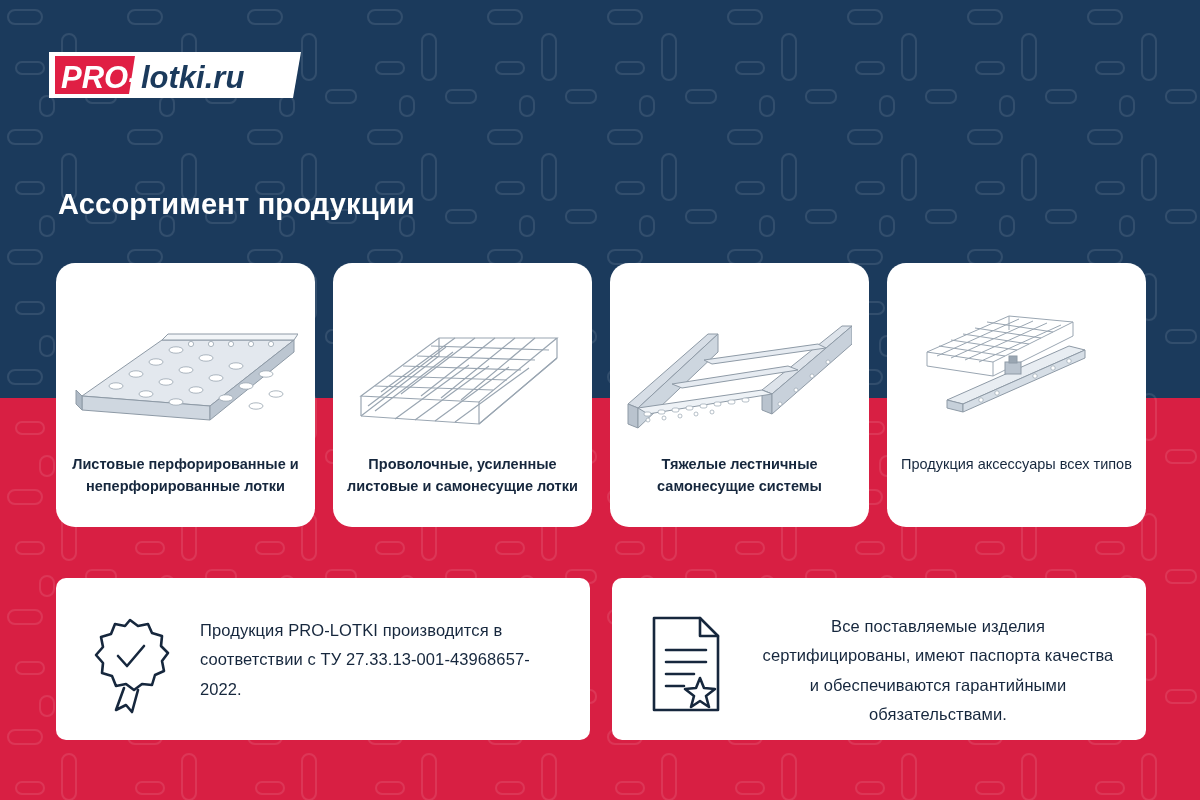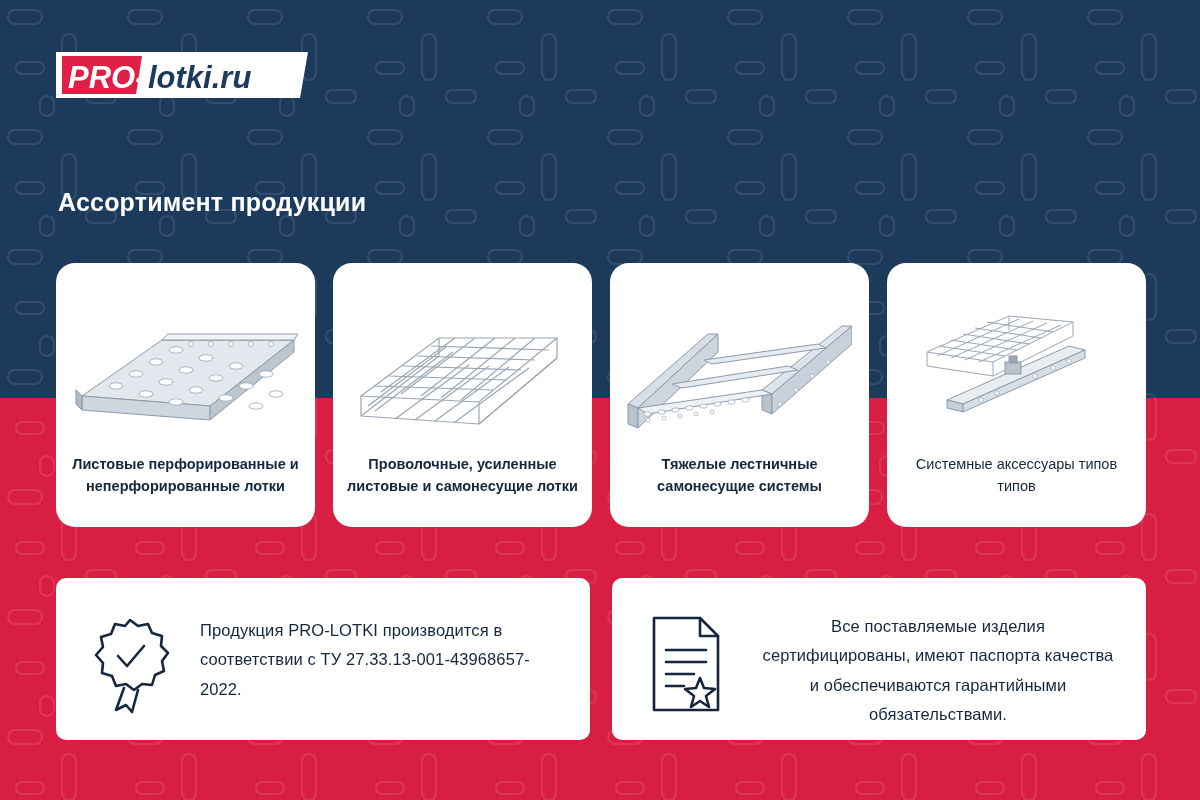--- a/index.html
+++ b/index.html
@@ -23,28 +23,28 @@
   .bg-top {
     position: absolute; left: 0; top: 0; width: 1200px; height: 398px;
     background: #1b3a5c;
   }
   .bg-bottom {
     position: absolute; left: 0; top: 398px; width: 1200px; height: 402px;
     background: #d81f43;
   }
 
   .logo {
-    position: absolute; left: 56px; top: 48px;
+    position: absolute; left: 49px; top: 48px;
     width: 268px; height: 52px;
   }
 
   .section-title {
     position: absolute; left: 58px; top: 188px;
     color: #ffffff;
-    font-size: 25px;
+    font-size: 29px;
     font-weight: bold;
     letter-spacing: 0.2px;
   }
 
   .cards {
     position: absolute; left: 56px; top: 263px;
     width: 1090px; height: 264px;
     display: flex;
     gap: 18px;
   }
@@ -252,21 +252,21 @@
           </g>
           <g fill="#ffffff" stroke="#9aa6b2" stroke-width="0.7">
             <circle cx="92" cy="122" r="2.2"></circle>
             <circle cx="108" cy="115" r="2.2"></circle>
             <circle cx="146" cy="98" r="2.2"></circle>
             <circle cx="164" cy="90" r="2.2"></circle>
             <circle cx="180" cy="83" r="2.2"></circle>
           </g>
         </svg>
       </div>
-      <div class="card-label">Системные аксессуары типов типов</div>
+      <div class="card-label">Продукция аксессуары всех типов</div>
     </div>
 
   </div>
 
   <div class="info-row">
 
     <div class="info-box">
       <div class="info-icon">
         <svg width="96" height="104" viewBox="0 0 96 104">
           <g fill="none" stroke="#16273d" stroke-width="2.6" stroke-linejoin="round" stroke-linecap="round">

